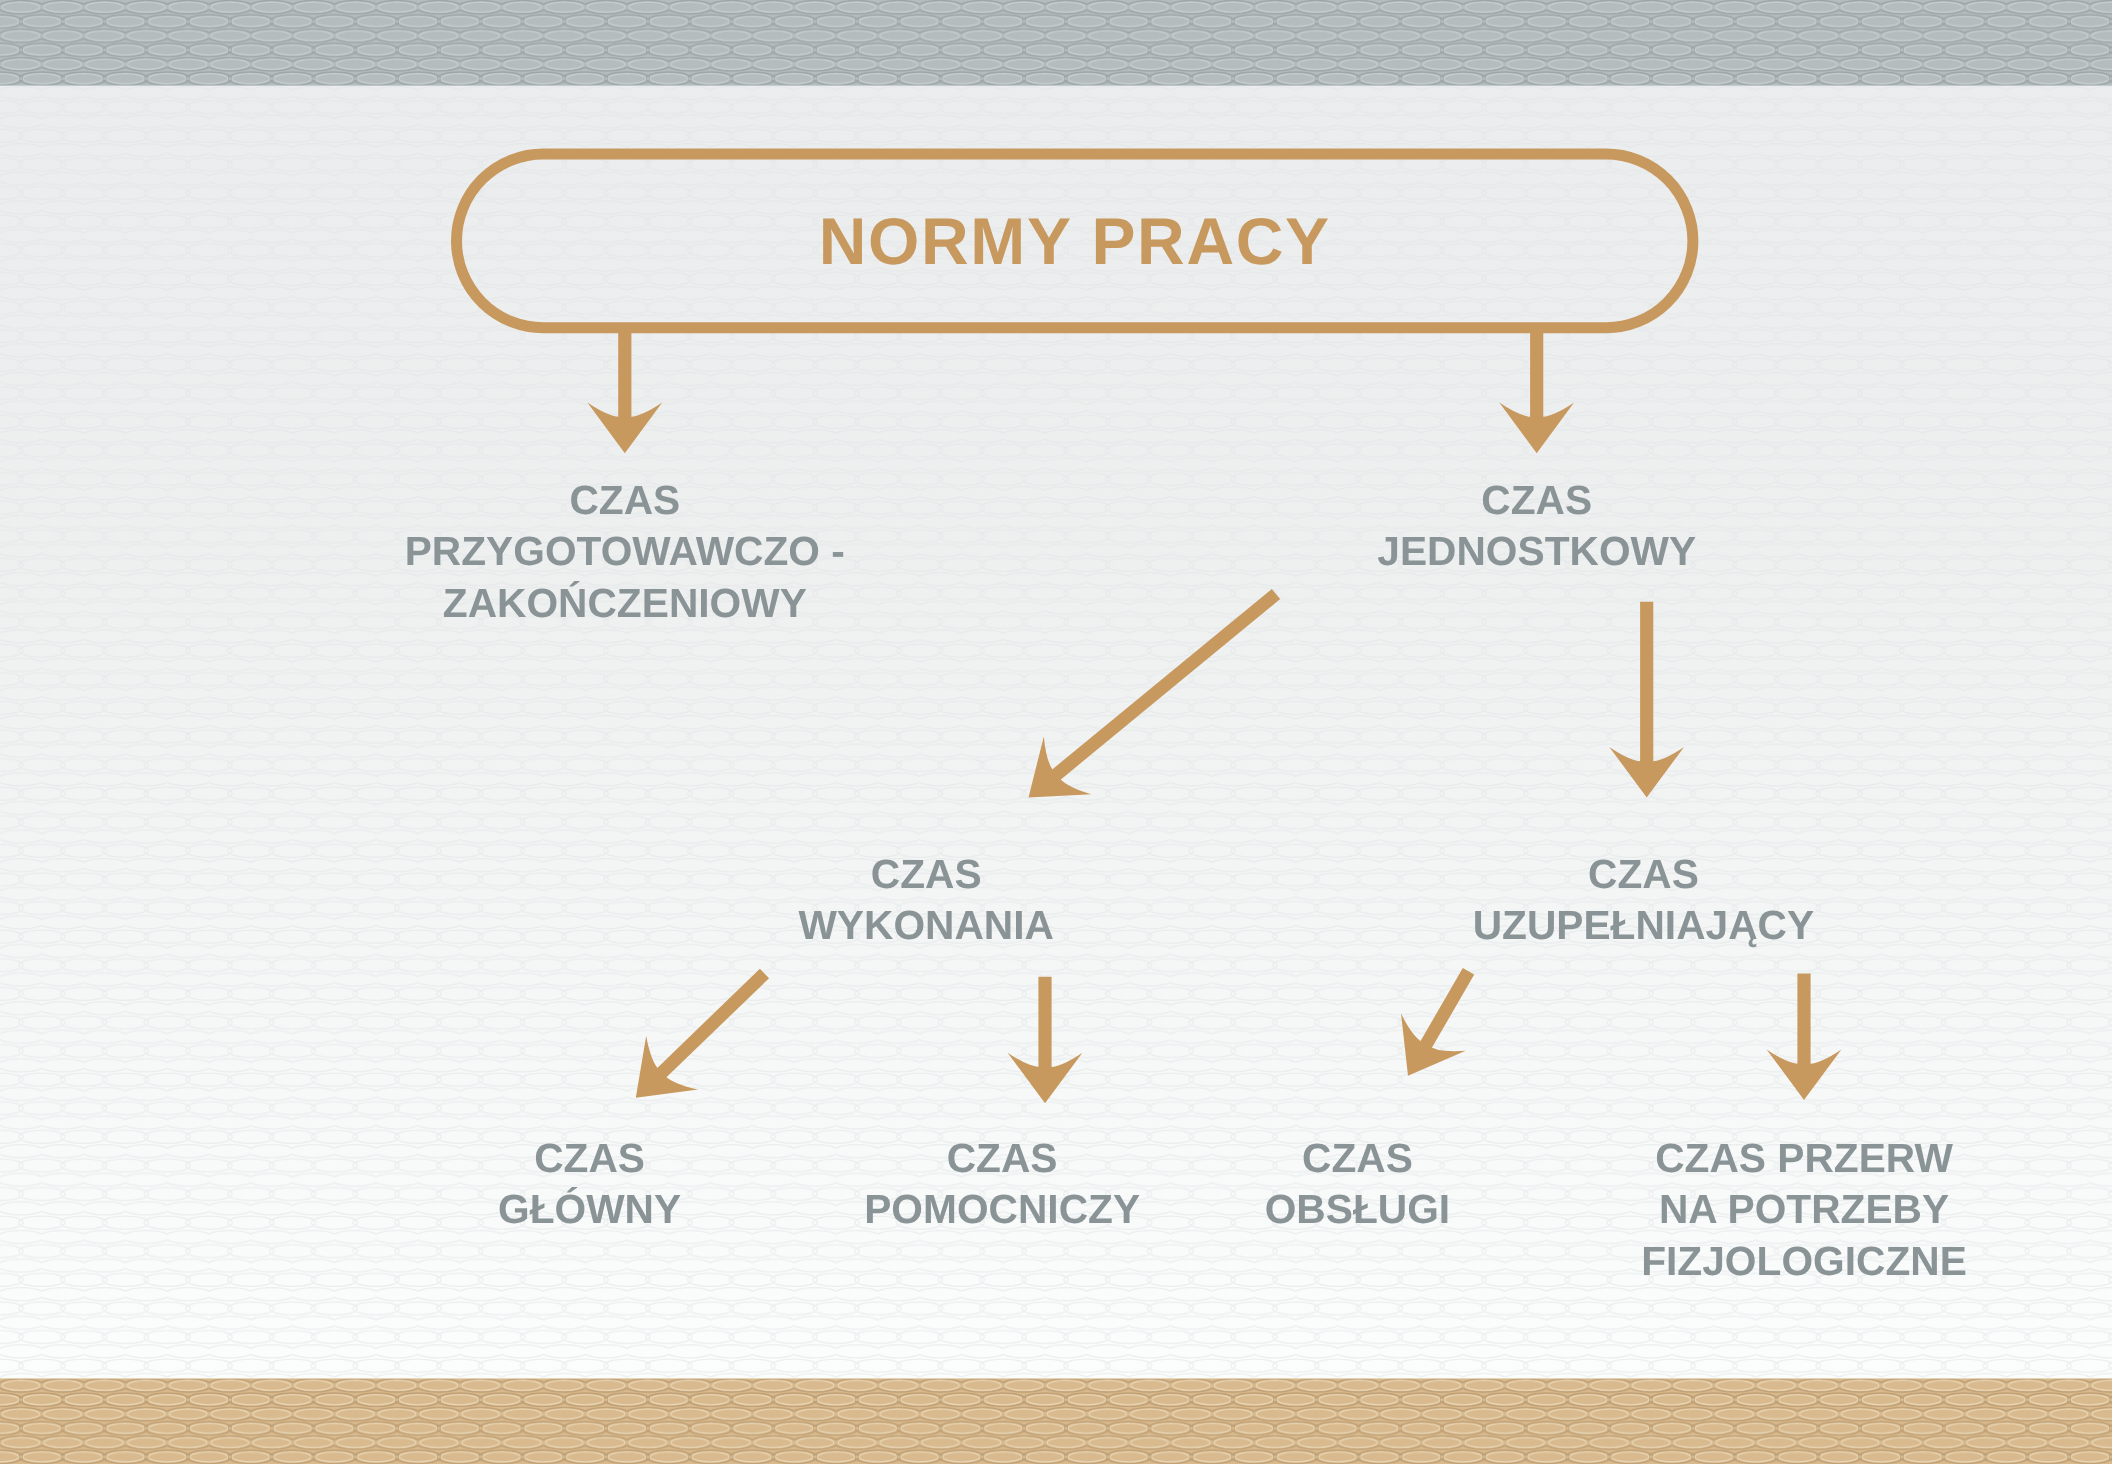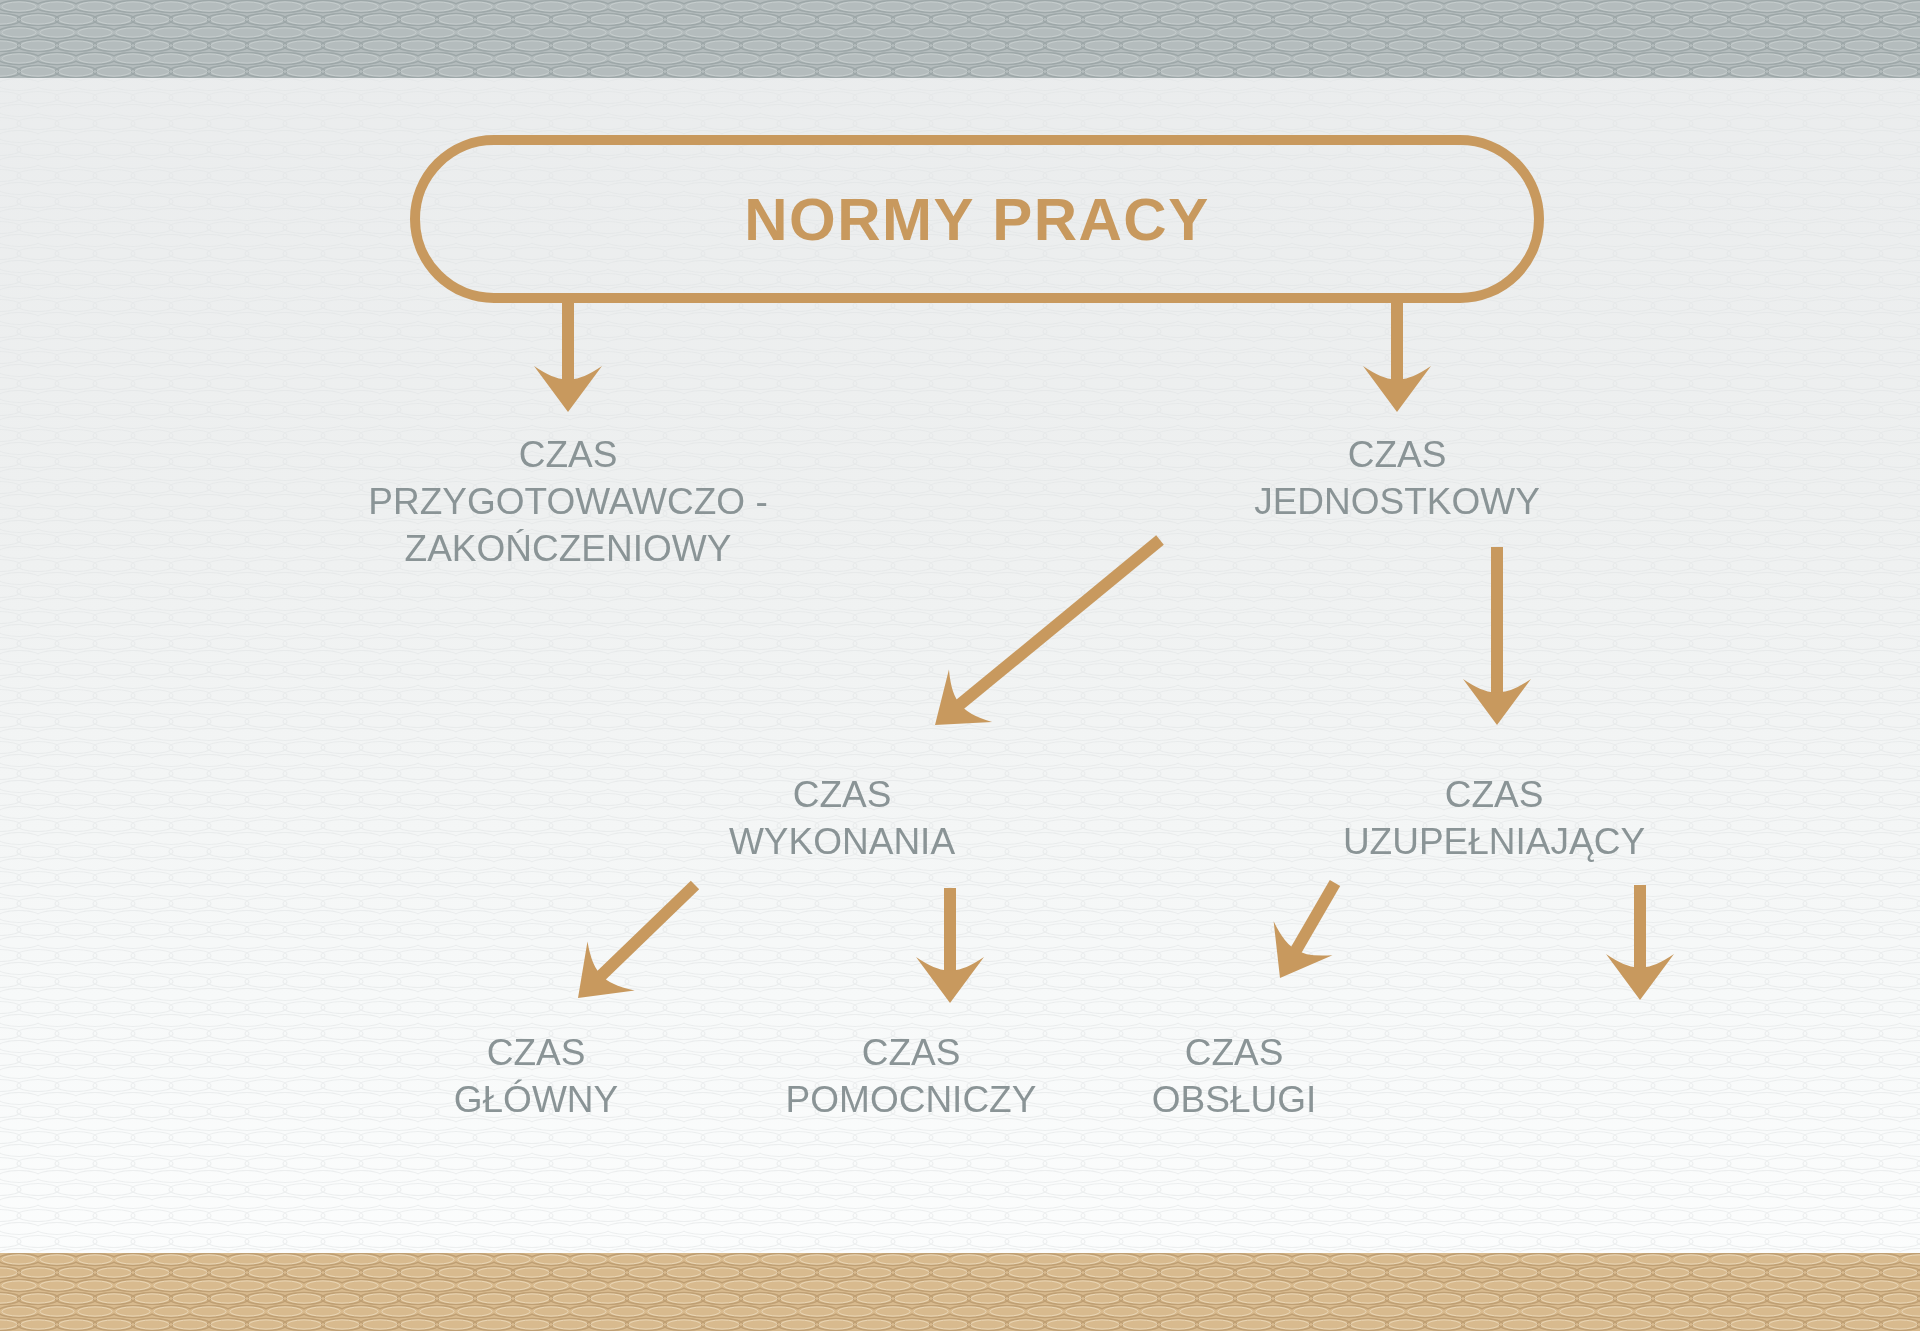--- a/index.html
+++ b/index.html
@@ -25,21 +25,21 @@
     display:flex;align-items:center;justify-content:center;text-align:center;
   }
   .title-text{
     color:var(--accent,#C8995E);
     font-size:60px;font-weight:bold;letter-spacing:1.5px;
     white-space:nowrap;
   }
   .node{
     position:absolute;
     color:var(--label,#8A9496);
-    font-size:37px;font-weight:normal;line-height:47px;
+    font-size:37px;font-weight:bold;line-height:47px;
     text-align:center;white-space:pre-line;
   }
   .n1{left:288px;top:431px;width:560px;}
   .n2{left:1177px;top:431px;width:440px;}
   .n3{left:642px;top:771px;width:400px;}
   .n4{left:1254px;top:771px;width:480px;}
   .n5{left:366px;top:1029px;width:340px;}
   .n6{left:711px;top:1029px;width:400px;}
   .n7{left:1064px;top:1029px;width:340px;}
   .n8{left:1420px;top:1029px;width:440px;}
@@ -148,14 +148,17 @@
   <div class="node n3">CZAS
 WYKONANIA</div>
   <div class="node n4">CZAS
 UZUPEŁNIAJĄCY</div>
   <div class="node n5">CZAS
 GŁÓWNY</div>
   <div class="node n6">CZAS
 POMOCNICZY</div>
   <div class="node n7">CZAS
 OBSŁUGI</div>
+  <div class="node n8">CZAS PRZERW
+NA POTRZEBY
+FIZJOLOGICZNE</div>
 
 </div>
 
 </body></html>

